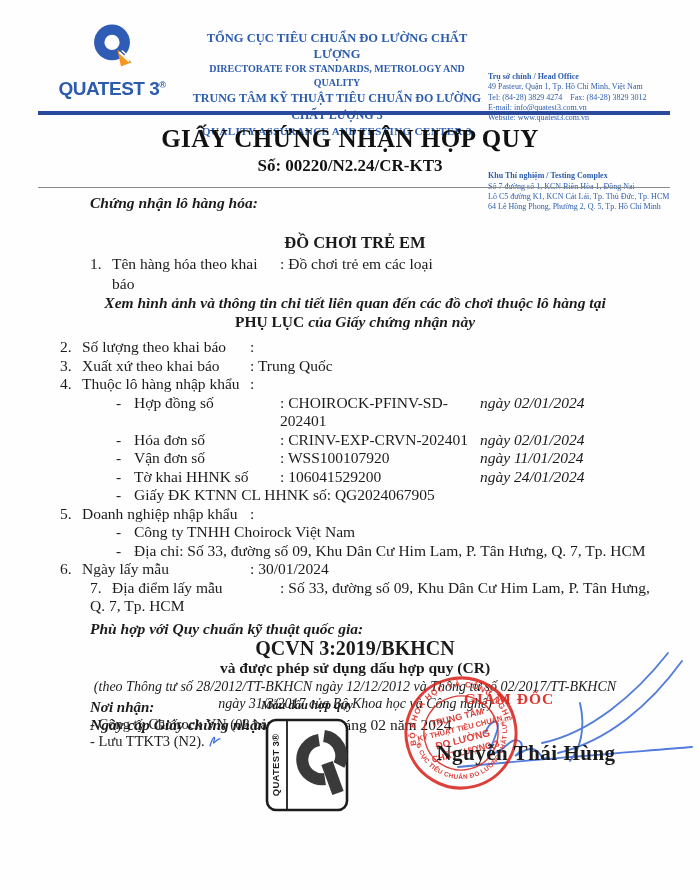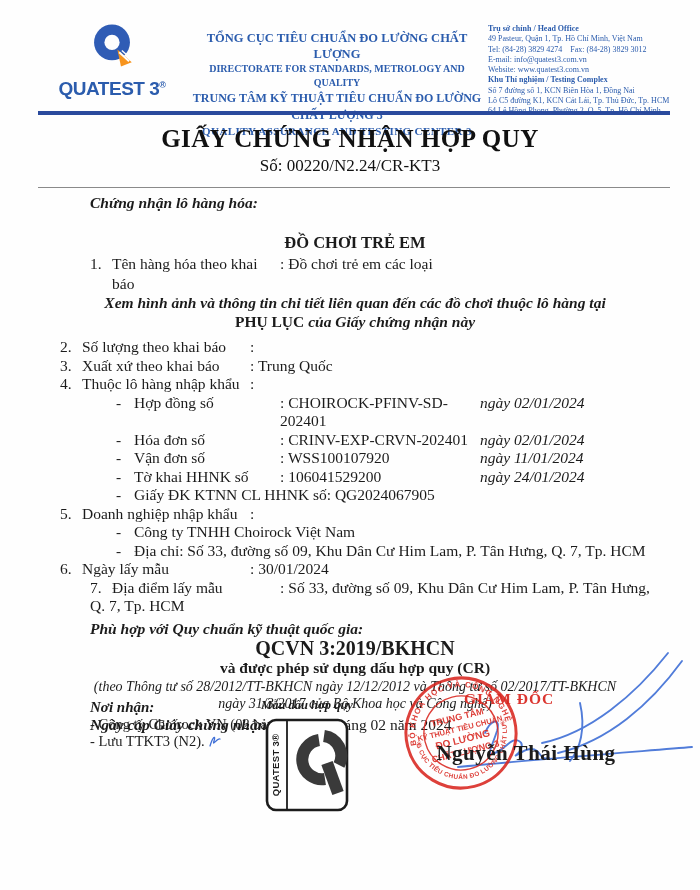--- a/index.html
+++ b/index.html
@@ -14,27 +14,27 @@
   .logo-text{font-family:"Liberation Sans","DejaVu Sans",sans-serif;font-weight:bold;
     font-size:19px;color:#2b5cad;letter-spacing:-0.5px;line-height:18px;}
   .logo-text sup{font-size:9px;}
   .org-block{flex:1;text-align:center;color:#2b5cad;padding-top:10px;}
   .org-l1{font-size:12.5px;font-weight:bold;line-height:16px;}
   .org-l2{font-size:10px;font-weight:bold;line-height:14px;}
   .org-l3{font-size:12px;font-weight:bold;line-height:17px;}
   .org-l4{font-size:11px;font-weight:bold;letter-spacing:.4px;line-height:15px;}
   .contact-block{width:182px;flex:none;color:#2b5cad;font-size:8px;line-height:10.3px;
     padding-top:4px;}
-  .contact-block .b{font-weight:bold;}
+  .contact-block .b{font-weight:bold;margin-top:48px;}
   .pre{white-space:pre-wrap;}
   .rule-blue{position:absolute;left:38px;top:111px;width:632px;height:4px;background:#2a4a9d;}
   
   .title-block{position:absolute;left:0;top:124px;width:700px;text-align:center;color:#111;}
   .title-main{font-size:25px;font-weight:bold;letter-spacing:.5px;line-height:30px;}
-  .title-num{font-size:17px;font-weight:normal;line-height:24px;}
+  .title-num{font-size:17px;font-weight:bold;line-height:24px;}
   .rule-thin{position:absolute;left:38px;top:187px;width:632px;height:1px;background:#8a8a8a;}
   
   .bodyc{position:absolute;left:60px;top:193px;width:590px;font-size:15.5px;}
   .indent{padding-left:30px;}
   .intro{font-weight:bold;font-style:italic;line-height:19px;}
   .product{text-align:center;font-weight:bold;font-size:16.5px;line-height:22px;margin-top:20px;}
   .row{display:flex;line-height:19.5px;}
   .rowi{display:flex;line-height:18.5px;}
   .num{width:22px;flex:none;}
   .lbl{width:168px;flex:none;}

